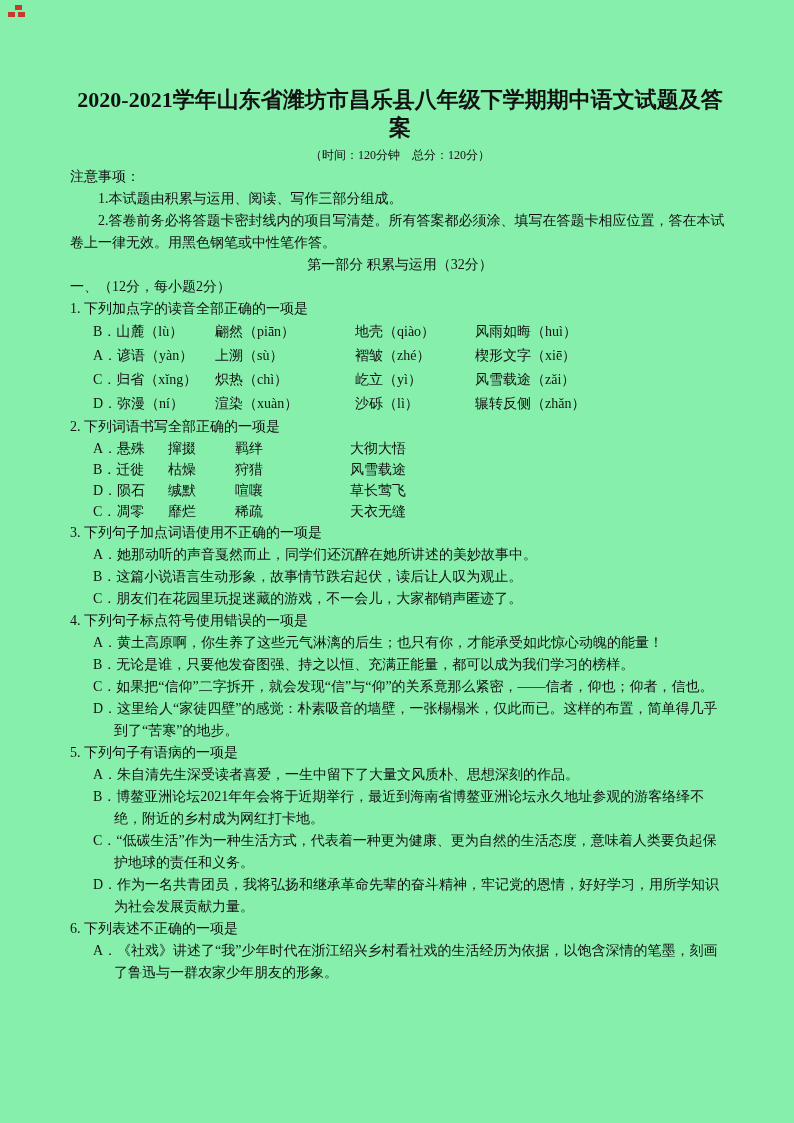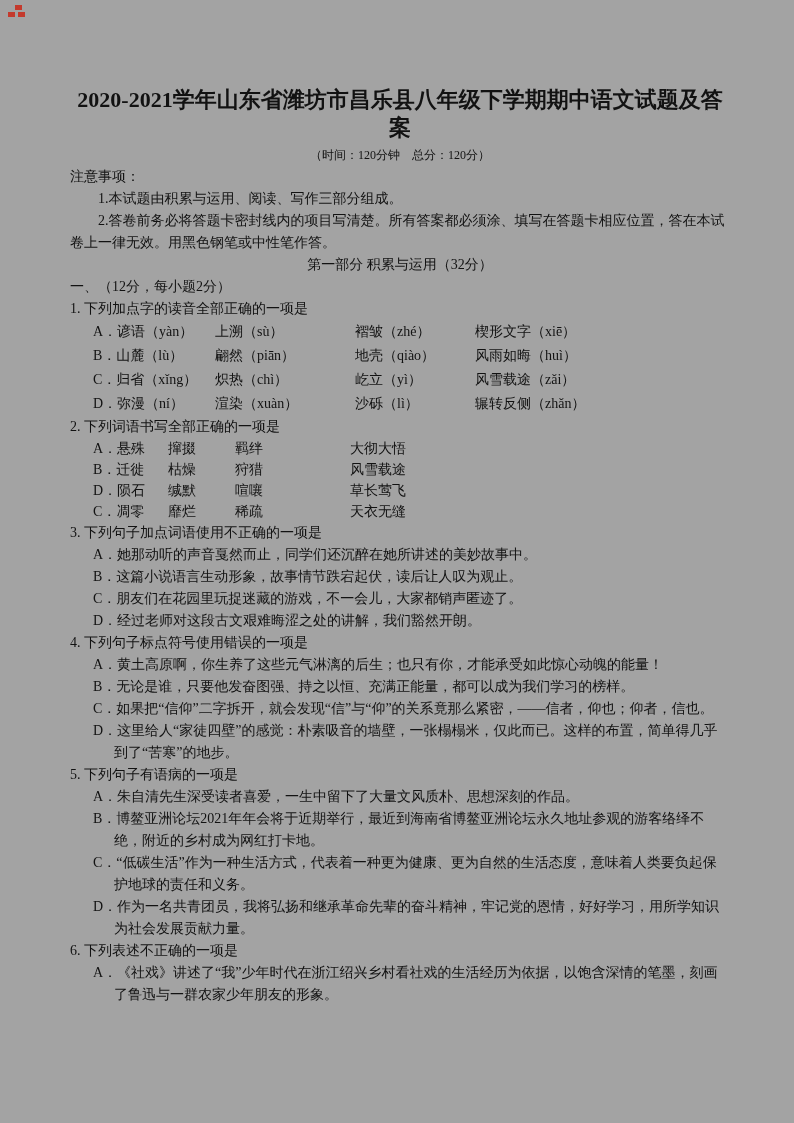--- a/index.html
+++ b/index.html
@@ -9,21 +9,21 @@
     min-height: 1123px;
     margin: 0 auto;
     font-family: "Liberation Serif", "DejaVu Serif", serif;
     color: #121212;
   }
   .page {
     position: relative;
     width: 794px;
     min-height: 1123px;
     padding: 86px 64px 40px 70px;
-    background: #a3a3a3;
+    background: #86efac;
   }
   
   .corner-mark { position: absolute; left: 8px; top: 5px; width: 22px; height: 14px; }
   .corner-mark i { position: absolute; display: block; background: #c43a2d; }
   .cm-top { left: 7px; top: 0; width: 7px; height: 5px; }
   .cm-bl  { left: 0; top: 7px; width: 7px; height: 5px; }
   .cm-br  { left: 10px; top: 7px; width: 7px; height: 5px; }
 
   .title {
     font-size: 22px;
@@ -90,30 +90,30 @@
   <p class="line indent1">2.答卷前务必将答题卡密封线内的项目写清楚。所有答案都必须涂、填写在答题卡相应位置，答在本试卷上一律无效。用黑色钢笔或中性笔作答。</p>
 
   <p class="line center">第一部分 积累与运用（32分）</p>
   <p class="line">一、（12分，每小题2分）</p>
 
   <section class="question">
     <p class="line stem">1. 下列加点字的读音全部正确的一项是</p>
     <table class="opts q1">
       <tbody>
         <tr>
+          <td class="c1">B．山麓（lù）</td>
+          <td class="c2">翩然（piān）</td>
+          <td class="c3">地壳（qiào）</td>
+          <td class="c4">风雨如晦（huì）</td>
+        </tr>
+        <tr>
           <td class="c1">A．谚语（yàn）</td>
           <td class="c2">上溯（sù）</td>
           <td class="c3">褶皱（zhé）</td>
           <td class="c4">楔形文字（xiē）</td>
-        </tr>
-        <tr>
-          <td class="c1">B．山麓（lù）</td>
-          <td class="c2">翩然（piān）</td>
-          <td class="c3">地壳（qiào）</td>
-          <td class="c4">风雨如晦（huì）</td>
         </tr>
         <tr>
           <td class="c1">C．归省（xǐng）</td>
           <td class="c2">炽热（chì）</td>
           <td class="c3">屹立（yì）</td>
           <td class="c4">风雪载途（zǎi）</td>
         </tr>
         <tr>
           <td class="c1">D．弥漫（ní）</td>
           <td class="c2">渲染（xuàn）</td>
@@ -154,21 +154,20 @@
         </tr>
       </tbody>
     </table>
   </section>
 
   <section class="question">
     <p class="line stem">3. 下列句子加点词语使用不正确的一项是</p>
     <p class="line option">A．她那动听的声音戛然而止，同学们还沉醉在她所讲述的美妙故事中。</p>
     <p class="line option">B．这篇小说语言生动形象，故事情节跌宕起伏，读后让人叹为观止。</p>
     <p class="line option">C．朋友们在花园里玩捉迷藏的游戏，不一会儿，大家都销声匿迹了。</p>
-    <p class="line option">D．经过老师对这段古文艰难晦涩之处的讲解，我们豁然开朗。</p>
   </section>
 
   <section class="question">
     <p class="line stem">4. 下列句子标点符号使用错误的一项是</p>
     <p class="line option">A．黄土高原啊，你生养了这些元气淋漓的后生；也只有你，才能承受如此惊心动魄的能量！</p>
     <p class="line option">B．无论是谁，只要他发奋图强、持之以恒、充满正能量，都可以成为我们学习的榜样。</p>
     <p class="line option">C．如果把“信仰”二字拆开，就会发现“信”与“仰”的关系竟那么紧密，——信者，仰也；仰者，信也。</p>
     <p class="line option">D．这里给人“家徒四壁”的感觉：朴素吸音的墙壁，一张榻榻米，仅此而已。这样的布置，简单得几乎到了“苦寒”的地步。</p>
   </section>
 

